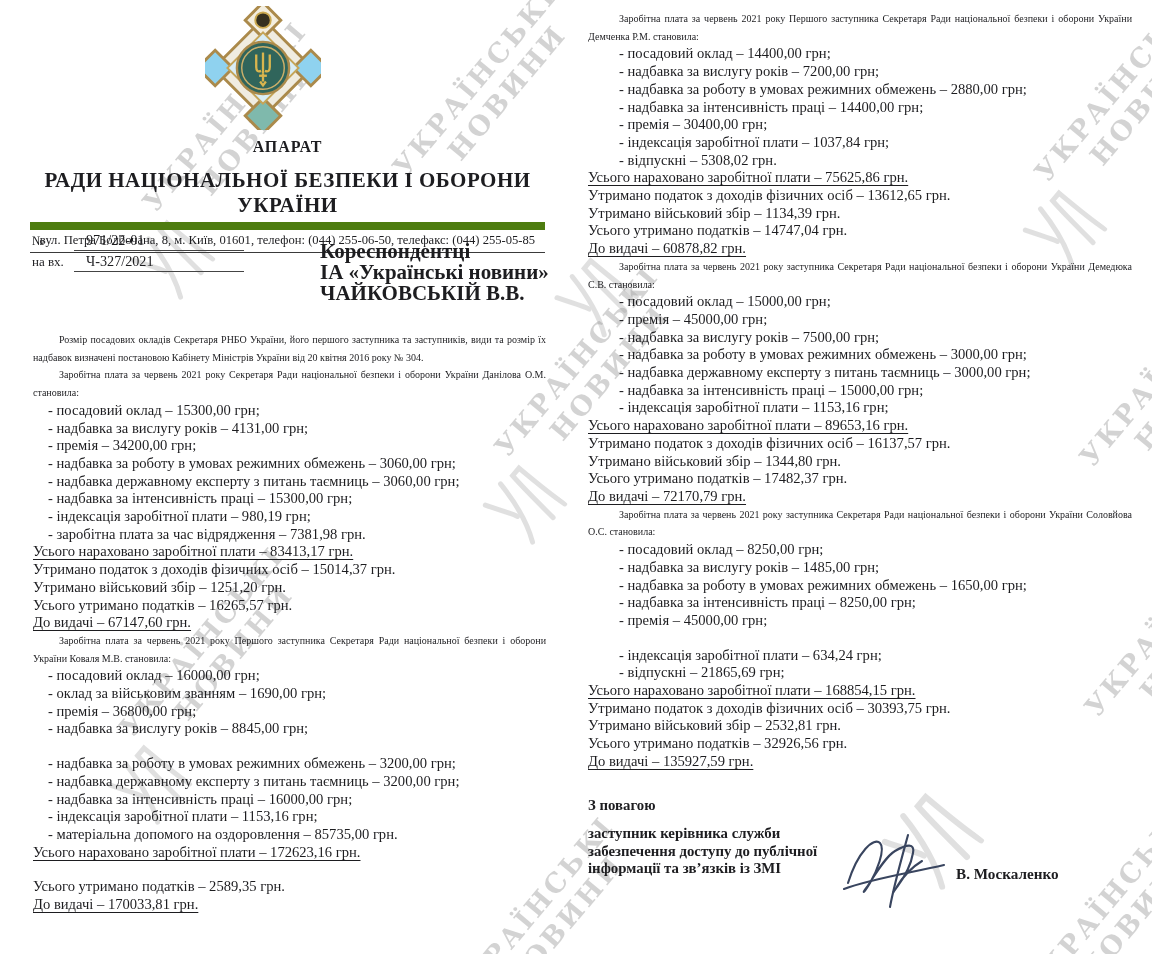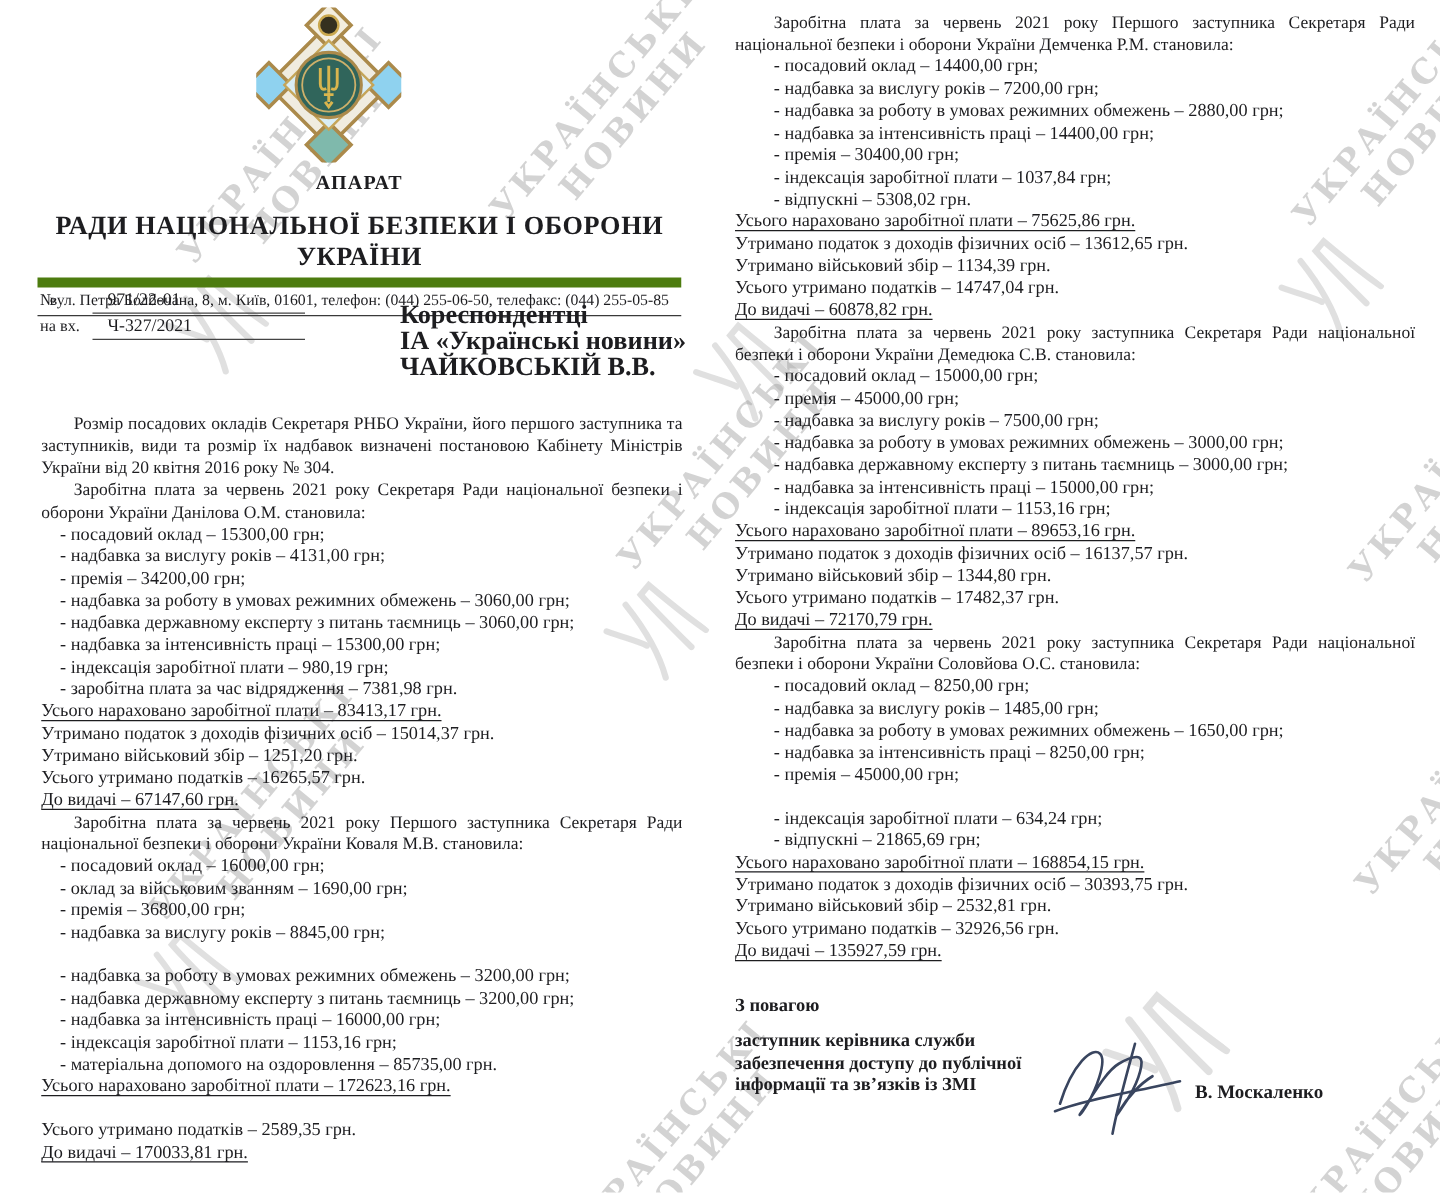--- a/index.html
+++ b/index.html
@@ -31,21 +31,21 @@
   .ref-label{display:inline-block;min-width:42px;font-size:13px;}
   .ref-value{display:inline-block;min-width:150px;padding:0 8px 1px 12px;
     border-bottom:1.4px solid #444;font-size:14.2px;}
   .addressee{position:absolute;left:320px;top:241px;font-weight:bold;
     font-size:21px;line-height:21px;}
   
   .bodytext{position:absolute;left:0;right:0;}
   #pageL .bodytext{top:331px;padding:0 30px 0 33px;--indent:26px;--item:15px;}
   #pageR .bodytext{top:0;padding:10px 20px 0 12px;--indent:31px;--item:31px;}
   .para.intro{margin:0;text-indent:var(--indent);text-align:justify;
-    font-size:14px;line-height:17.7px;}
+    font-size:10px;line-height:17.7px;}
   .line{font-size:14.6px;line-height:17.7px;}
   .line.item{padding-left:var(--item);}
   .line.gap{margin-top:17px;}
   .line .u{text-decoration:underline;text-underline-offset:2.5px;}
   
   .closing{position:relative;margin-top:26px;height:150px;}
   .respect{font-weight:bold;font-size:14.8px;line-height:17.7px;margin-bottom:11px;}
   .signer-title{font-weight:bold;font-size:14.8px;line-height:17.3px;}
   .sig-svg{position:absolute;left:250px;top:28px;}
   .sig-name{position:absolute;left:368px;top:68px;font-weight:bold;font-size:15.2px;}

